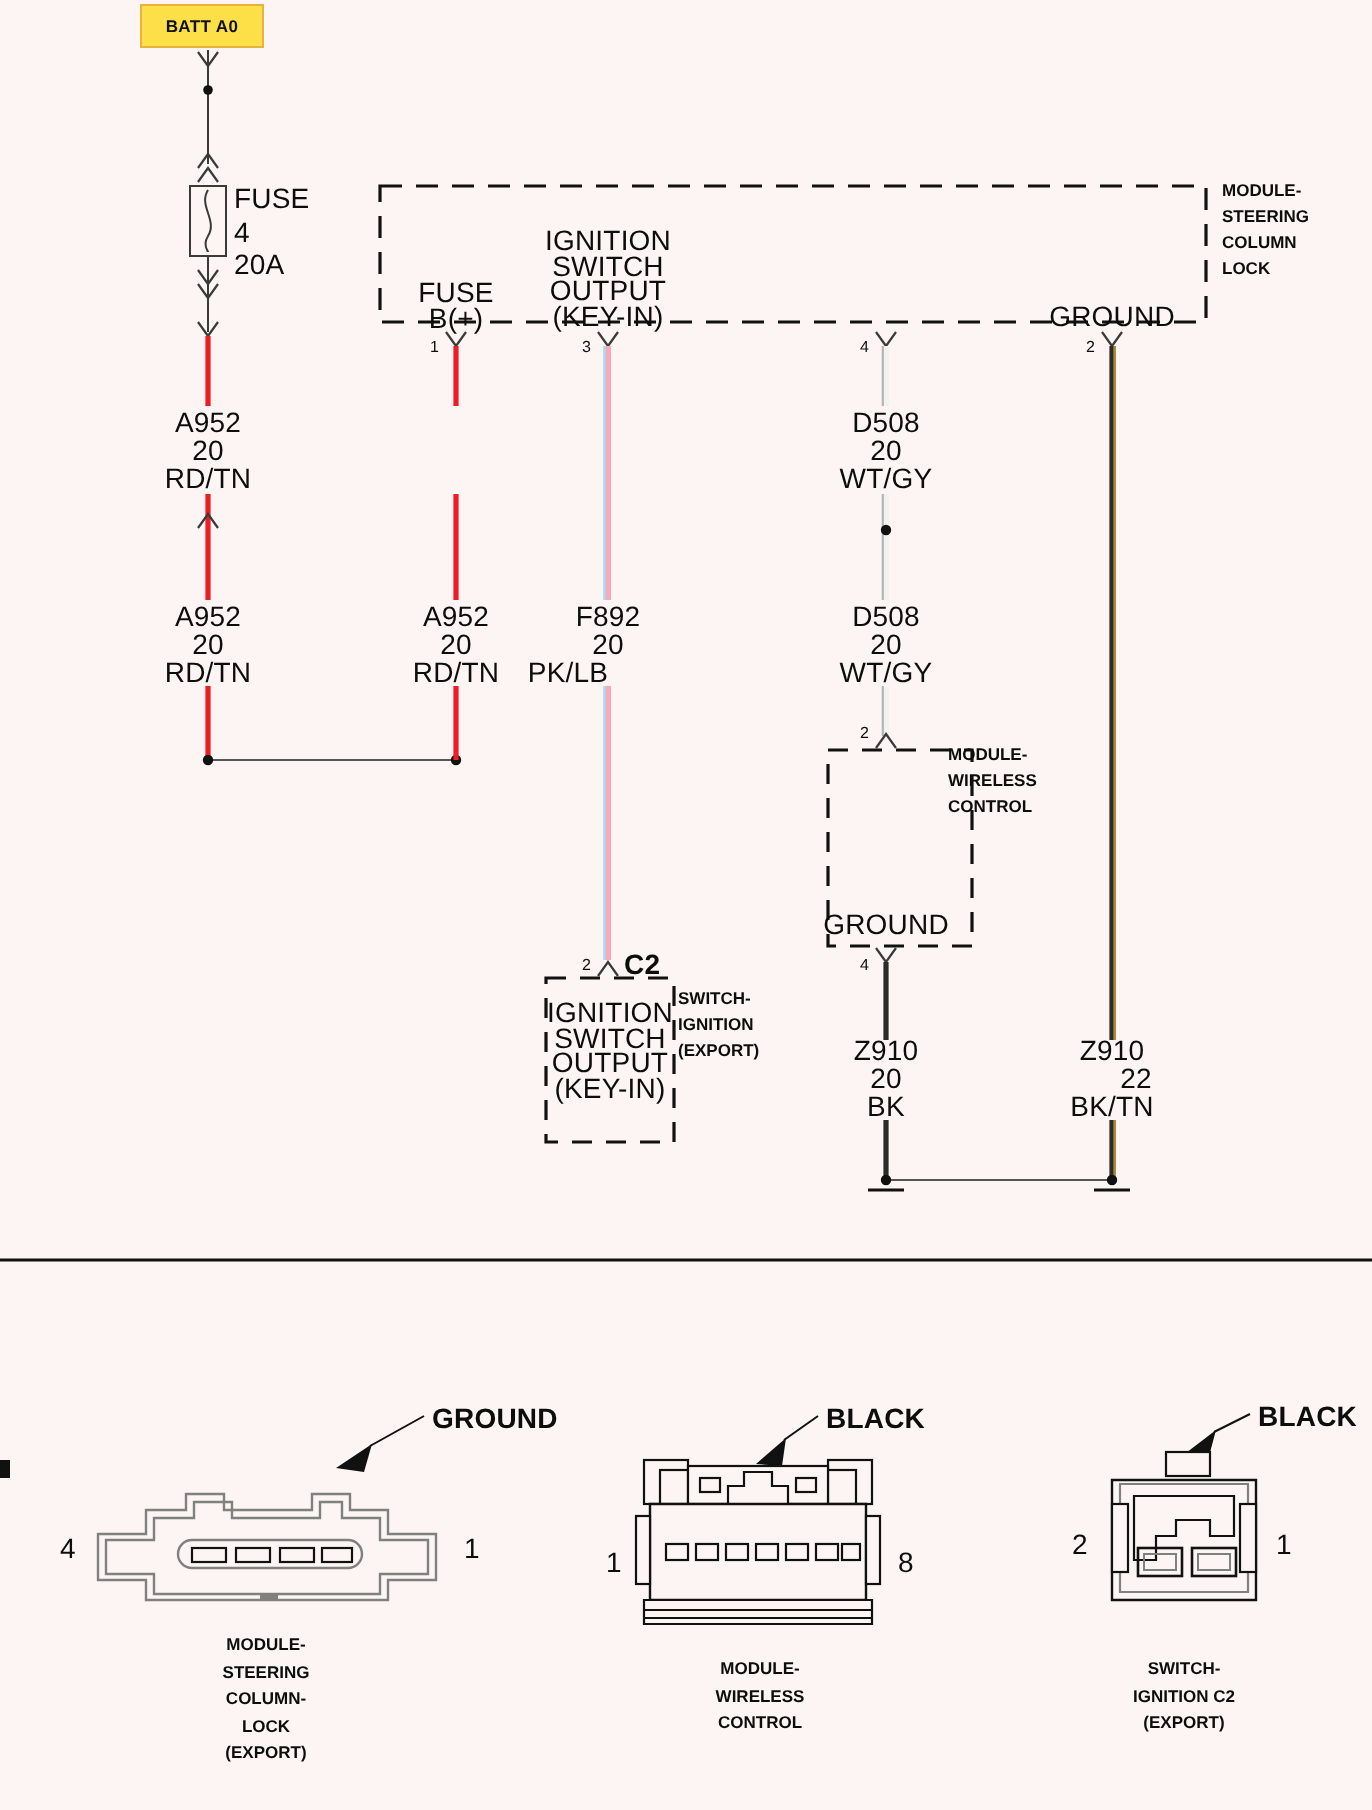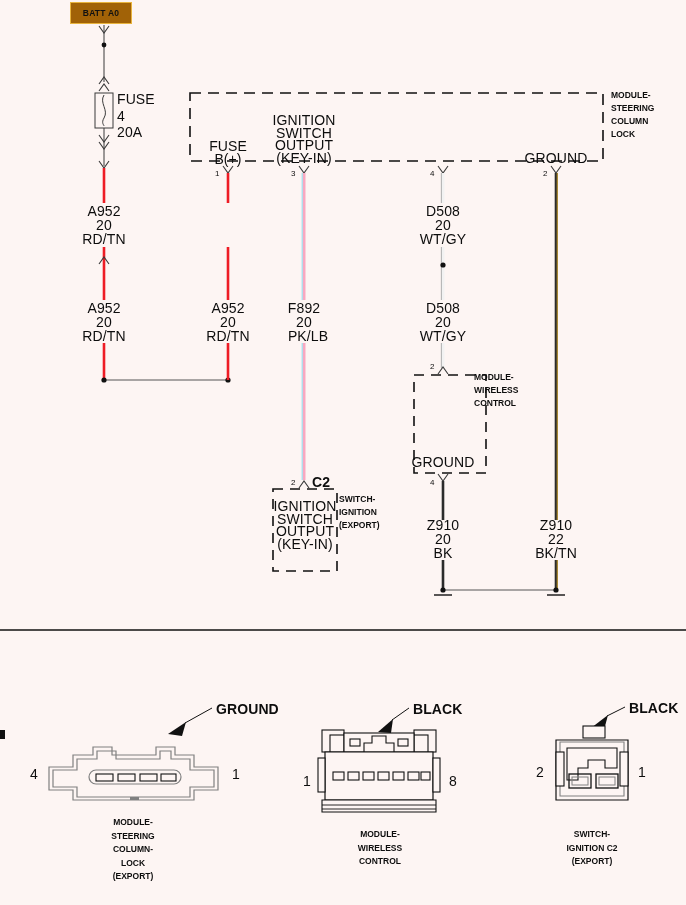--- a/index.html
+++ b/index.html
@@ -23,21 +23,21 @@
     white-space:pre;
     letter-spacing:.1px;
   }
   .lbl.c{text-align:center;transform:translateX(-50%);}
   .lbl.b{font-weight:bold;}
   .pin{position:absolute;font-size:8px;color:#0d0d0d;}
 
   .battbox{
     position:absolute;
     border:1px solid #e8b33c;
-    background:#a16207;
+    background:#fde047;
     font-size:8.5px;
     font-weight:bold;
     color:#111;
     display:flex;align-items:center;justify-content:center;
     letter-spacing:.2px;
   }
   .cname{
     position:absolute;font-size:8.5px;font-weight:bold;color:#0d0d0d;
     line-height:13px;white-space:pre;
   }
@@ -243,36 +243,36 @@
   <div class="lbl c" style="left:104px;top:302px;">A952</div>
   <div class="lbl c" style="left:104px;top:316px;">20</div>
   <div class="lbl c" style="left:104px;top:330px;">RD/TN</div>
 
   <div class="lbl c" style="left:228px;top:302px;">A952</div>
   <div class="lbl c" style="left:228px;top:316px;">20</div>
   <div class="lbl c" style="left:228px;top:330px;">RD/TN</div>
 
   <div class="lbl c" style="left:304px;top:302px;">F892</div>
   <div class="lbl c" style="left:304px;top:316px;">20</div>
-  <div class="lbl c" style="left:308px;top:330px;">PK/LB</div>
+  <div class="lbl c" style="left:284px;top:330px;">PK/LB</div>
 
   <div class="lbl c" style="left:443px;top:205px;">D508</div>
   <div class="lbl c" style="left:443px;top:219px;">20</div>
   <div class="lbl c" style="left:443px;top:233px;">WT/GY</div>
 
   <div class="lbl c" style="left:443px;top:302px;">D508</div>
   <div class="lbl c" style="left:443px;top:316px;">20</div>
   <div class="lbl c" style="left:443px;top:330px;">WT/GY</div>
 
   <div class="lbl c" style="left:443px;top:519px;">Z910</div>
   <div class="lbl c" style="left:443px;top:533px;">20</div>
   <div class="lbl c" style="left:443px;top:547px;">BK</div>
 
   <div class="lbl c" style="left:556px;top:519px;">Z910</div>
-  <div class="lbl c" style="left:556px;top:533px;">22</div>
+  <div class="lbl c" style="left:568px;top:533px;">22</div>
   <div class="lbl c" style="left:556px;top:547px;">BK/TN</div>
 
   <div class="pin" style="left:430px;top:362px;">2</div>
   <div class="lbl c" style="left:443px;top:456px;">GROUND</div>
   <div class="pin" style="left:430px;top:478px;">4</div>
   <div class="cname" style="left:474px;top:371px;">MODULE-
 WIRELESS
 CONTROL</div>
 
   <div class="pin" style="left:291px;top:478px;">2</div>

